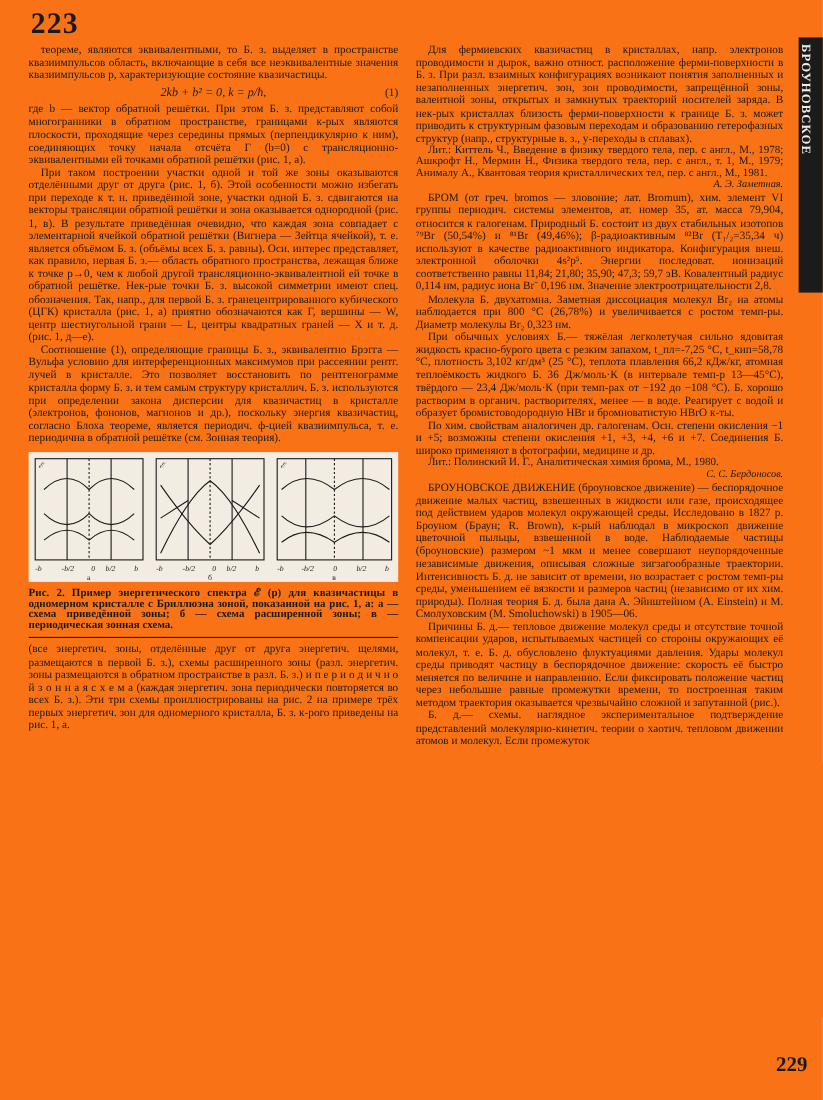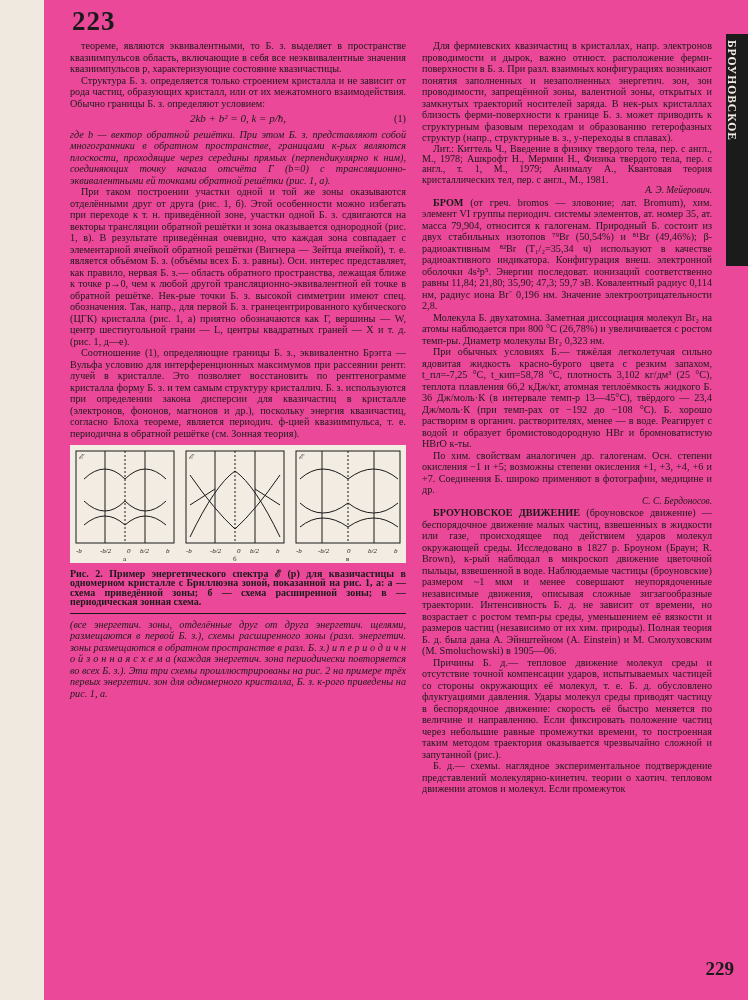--- a/index.html
+++ b/index.html
@@ -6,22 +6,21 @@
   body{
     width:748px;height:1000px;
     background:#efe9e0;
     font-family:"Liberation Serif", serif;
     color:#1a1a1a;
     position:relative;
     overflow:hidden;
   }
   .page{
     position:absolute;inset:0;
-    background:#ec4899;
-    margin-left:44px;
+    background:#f97316;
   }
   .page-number-top{
     position:absolute;left:28px;top:6px;
     font-size:27px;font-weight:bold;letter-spacing:1px;
     font-family:"Liberation Serif", serif;
   }
   .page-number-bottom{
     position:absolute;right:14px;bottom:20px;
     font-size:19px;font-weight:bold;
   }
@@ -48,30 +47,30 @@
     gap:16px;
   }
   .col{
     width:336px;
     font-size:10.2px;
     line-height:11.5px;
     text-align:justify;
     hyphens:auto;
   }
   .col p{margin:0 0 0 0;text-indent:11px;}
-  .col p.noind{text-indent:0;font-style:italic;}
+  .col p.noind{text-indent:0;}
   .formula{
     display:flex;justify-content:center;align-items:center;
     gap:0;margin:4px 0 4px 0;position:relative;font-family:Liberation Serif, serif;
   }
   .formula .fml{font-style:italic;font-size:11px;}
   .formula .num{position:absolute;right:0;font-style:normal;font-size:10.2px;}
   .lit{font-size:10px;line-height:10.4px;text-align:justify;text-indent:11px;}
   .sign{font-size:9.4px;text-align:right;font-style:italic;margin-top:1px;}
-  .entry-title{font-weight:bold;}
+  .entry-title{font-weight:normal;}
   .figwrap{
     margin:6px 0 2px 0;
     border:0;
   }
   .figcap{
     font-size:10px;line-height:9.6px;text-align:justify;
     margin-top:3px;
     font-weight:bold;
   }
   .rule{
@@ -90,21 +89,20 @@
   <div class="page-number-bottom">229</div>
 
   <div class="sidetab">
     <span>БРОУНОВСКОЕ</span>
   </div>
 
   <div class="cols">
 
     <div class="col">
       <p>теореме, являются эквивалентными, то Б. з. выделяет в пространстве квазиимпульсов область, включающие в себя все неэквивалентные значения квазиимпульсов p, характеризующие состояние квазичастицы.</p>
-      <p>Структура Б. з. определяется только строением кристалла и не зависит от рода частиц, образующих кристалл, или от их межатомного взаимодействия. Обычно границы Б. з. определяют условием:</p>
 
       <div class="formula">
         <span class="fml">2kb + b² = 0,  k = p/ħ,</span>
         <span class="num">(1)</span>
       </div>
 
       <p class="noind">где b — вектор обратной решётки. При этом Б. з. представляют собой многогранники в обратном пространстве, границами к-рых являются плоскости, проходящие через середины прямых (перпендикулярно к ним), соединяющих точку начала отсчёта Г (b=0) с трансляционно-эквивалентными ей точками обратной решётки (рис. 1, а).</p>
       <p>При таком построении участки одной и той же зоны оказываются отделёнными друг от друга (рис. 1, б). Этой особенности можно избегать при переходе к т. н. приведённой зоне, участки одной Б. з. сдвигаются на векторы трансляции обратной решётки и зона оказывается однородной (рис. 1, в). В результате приведённая очевидно, что каждая зона совпадает с элементарной ячейкой обратной решётки (Вигнера — Зейтца ячейкой), т. е. является объёмом Б. з. (объёмы всех Б. з. равны). Оси. интерес представляет, как правило, нервая Б. з.— область обратного пространства, лежащая ближе к точке p→0, чем к любой другой трансляционно-эквивалентной ей точке в обратной решётке. Нек-рые точки Б. з. высокой симметрии имеют спец. обозначения. Так, напр., для первой Б. з. гранецентрированного кубического (ЦГК) кристалла (рис. 1, а) приятно обозначаются как Г, вершины — W, центр шестиугольной грани — L, центры квадратных граней — X и т. д. (рис. 1, д—е).</p>
       <p>Соотношение (1), определяющие границы Б. з., эквивалентно Брэгга — Вульфа условию для интерференционных максимумов при рассеянии рентг. лучей в кристалле. Это позволяет восстановить по рентгенограмме кристалла форму Б. з. и тем самым структуру кристаллич. Б. з. используются при определении закона дисперсии для квазичастиц в кристалле (электронов, фононов, магнонов и др.), поскольку энергия квазичастиц, согласно Блоха теореме, является периодич. ф-цией квазиимпульса, т. е. периодична в обратной решётке (см. Зонная теория).</p>
       <p></p>
@@ -168,30 +166,31 @@
 
       <div class="rule"></div>
 
       <p class="noind">(все энергетич. зоны, отделённые друг от друга энергетич. щелями, размещаются в первой Б. з.), схемы расширенного зоны (разл. энергетич. зоны размещаются в обратном пространстве в разл. Б. з.) и п е р и о д и ч н о й  з о н н а я  с х е м а (каждая энергетич. зона периодически повторяется во всех Б. з.). Эти три схемы проиллюстрированы на рис. 2 на примере трёх первых энергетич. зон для одномерного кристалла, Б. з. к-рого приведены на рис. 1, а.</p>
     </div>
 
     <div class="col">
       <p>Для фермиевских квазичастиц в кристаллах, напр. электронов проводимости и дырок, важно отнюст. расположение ферми-поверхности в Б. з. При разл. взаимных конфигурациях возникают понятия заполненных и незаполненных энергетич. зон, зон проводимости, запрещённой зоны, валентной зоны, открытых и замкнутых траекторий носителей заряда. В нек-рых кристаллах близость ферми-поверхности к границе Б. з. может приводить к структурным фазовым переходам и образованию гетерофазных структур (напр., структурные в. з., у-переходы в сплавах).</p>
 
       <p class="lit">Лит.: Киттель Ч., Введение в физику твердого тела, пер. с англ., М., 1978; Ашкрофт Н., Мермин Н., Физика твердого тела, пер. с англ., т. 1, М., 1979; Анималу А., Квантовая теория кристаллических тел, пер. с англ., М., 1981.</p>
-      <p class="sign">А. Э. Мейерович.</p>
+      <p class="sign">А. Э. Заметная.</p>
 
       <p>
         <span class="entry-title">БРОМ</span><span> (от греч. bromos — зловоние; лат. Bromum), хим. элемент VI группы периодич. системы элементов, ат. номер 35, ат. масса 79,904, относится к галогенам. Природный Б. состоит из двух стабильных изотопов ⁷⁹Br (50,54%) и ⁸¹Br (49,46%); β-радиоактивным ⁸²Br (T₁/₂=35,34 ч) используют в качестве радиоактивного индикатора. Конфигурация внеш. электронной оболочки 4s²p⁵. Энергии последоват. ионизаций соответственно равны 11,84; 21,80; 35,90; 47,3; 59,7 эВ. Ковалентный радиус 0,114 нм, радиус иона Br⁻ 0,196 нм. Значение электроотрицательности 2,8.</span>
       </p>
 
       <p>Молекула Б. двухатомна. Заметная диссоциация молекул Br₂ на атомы наблюдается при 800 °С (26,78%) и увеличивается с ростом темп-ры. Диаметр молекулы Br₂ 0,323 нм.</p>
       <p>При обычных условиях Б.— тяжёлая легколетучая сильно ядовитая жидкость красно-бурого цвета с резким запахом, t_пл=-7,25 °С, t_кип=58,78 °С, плотность 3,102 кг/дм³ (25 °С), теплота плавления 66,2 кДж/кг, атомная теплоёмкость жидкого Б. 36 Дж/моль·К (в интервале темп-р 13—45°С), твёрдого — 23,4 Дж/моль·К (при темп-рах от −192 до −108 °С). Б. хорошо растворим в органич. растворителях, менее — в воде. Реагирует с водой и образует бромистоводородную HBr и бромноватистую HBrO к-ты.</p>
       <p>По хим. свойствам аналогичен др. галогенам. Осн. степени окисления −1 и +5; возможны степени окисления +1, +3, +4, +6 и +7. Соединения Б. широко применяют в фотографии, медицине и др.</p>
 
+      <p class="lit">Лит.: Полинский И. Г., Аналитическая химия брома, М., 1980.</p>
       <p class="sign">С. С. Бердоносов.</p>
 
       <p>
         <span class="entry-title">БРОУНОВСКОЕ ДВИЖЕНИЕ</span><span> (броуновское движение) — беспорядочное движение малых частиц, взвешенных в жидкости или газе, происходящее под действием ударов молекул окружающей среды. Исследовано в 1827 р. Броуном (Браун; R. Brown), к-рый наблюдал в микроскоп движение цветочной пыльцы, взвешенной в воде. Наблюдаемые частицы (броуновские) размером ~1 мкм и менее совершают неупорядоченные независимые движения, описывая сложные зигзагообразные траектории. Интенсивность Б. д. не зависит от времени, но возрастает с ростом темп-ры среды, уменьшением её вязкости и размеров частиц (независимо от их хим. природы). Полная теория Б. д. была дана А. Эйнштейном (A. Einstein) и М. Смолуховским (M. Smoluchowski) в 1905—06.</span>
       </p>
 
       <p>Причины Б. д.— тепловое движение молекул среды и отсутствие точной компенсации ударов, испытываемых частицей со стороны окружающих её молекул, т. е. Б. д. обусловлено флуктуациями давления. Удары молекул среды приводят частицу в беспорядочное движение: скорость её быстро меняется по величине и направлению. Если фиксировать положение частиц через небольшие равные промежутки времени, то построенная таким методом траектория оказывается чрезвычайно сложной и запутанной (рис.).</p>
       <p>Б. д.— схемы. наглядное экспериментальное подтверждение представлений молекулярно-кинетич. теории о хаотич. тепловом движении атомов и молекул. Если промежуток</p>
     </div>
 

